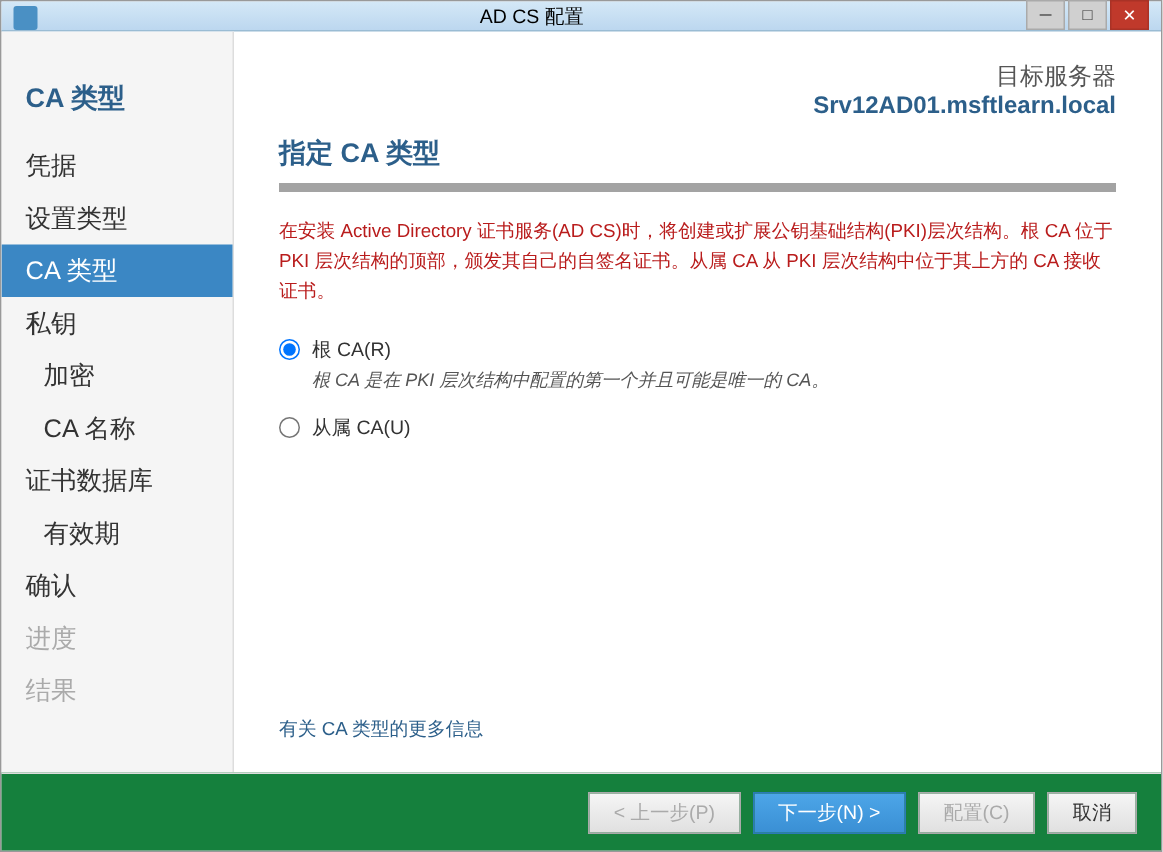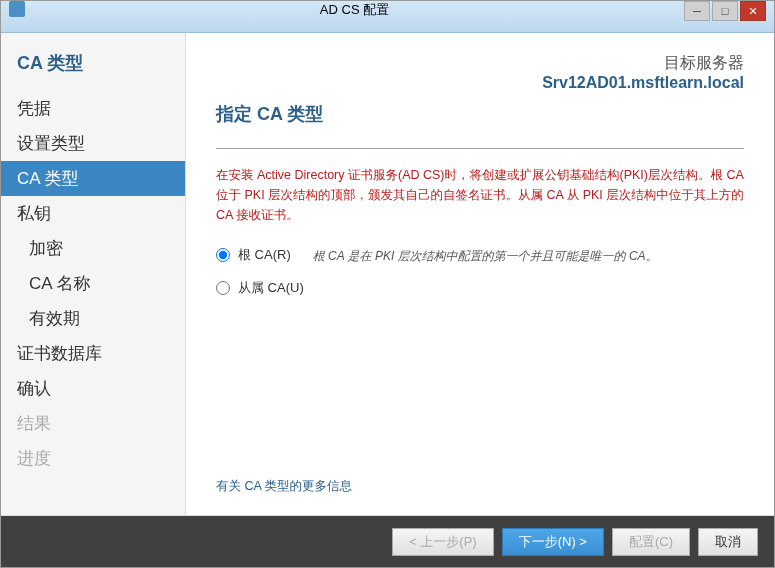--- a/index.html
+++ b/index.html
@@ -18,24 +18,24 @@
       width: 775px;
       height: 568px;
       background: #fff;
       border: 1px solid #999;
       display: flex;
       flex-direction: column;
       box-shadow: 2px 2px 8px rgba(0,0,0,0.3);
     }
     
     .titlebar {
-      height: 32px;
+      height: 20px;
       background: linear-gradient(to bottom, #d4e8f7, #bcd7ef);
       display: flex;
-      align-items: flex-start;
+      align-items: flex-end;
       justify-content: space-between;
       padding: 0 8px;
       border-bottom: 1px solid #9abcd4;
       flex-shrink: 0;
       gap: 31px;
     }
     .titlebar-icon {
       width: 16px;
       height: 16px;
       background: #4a90c4;
@@ -70,24 +70,24 @@
       border-color: #a93226;
     }
     
     .main-content {
       display: flex;
       flex: 1;
       overflow: hidden;
     }
     
     .sidebar {
-      width: 185px;
+      width: 155px;
       background: #f5f5f5;
       border-right: 1px solid #ddd;
-      padding: 10px 0;
+      padding: 24px 0;
       flex-shrink: 0;
     }
     .sidebar-header {
       font-size: 18px;
       font-weight: bold;
       color: #2c5f8a;
       padding: 8px 16px 16px 16px;
     }
     .sidebar-item {
       padding: 6px 16px;
@@ -125,38 +125,38 @@
     }
     .server-info .name {
       font-weight: bold;
       color: #2c5f8a;
     }
     .panel-title {
       font-size: 18px;
       color: #2c5f8a;
       font-weight: bold;
       margin-bottom: 16px;
-      padding-bottom: 22px;
-      border-bottom: 1px solid #a3a3a3;
+      padding-bottom: 8px;
+      border-bottom: 6px solid #a3a3a3;
     }
     .description {
       font-size: 12.5px;
       color: #b91c1c;
       line-height: 1.6;
       margin-bottom: 20px;
     }
     .radio-group {
       display: flex;
       flex-direction: column;
       gap: 14px;
       margin-bottom: 20px;
     }
     .radio-item {
       display: flex;
-      flex-direction: row;
+      flex-direction: column;
     }
     .radio-label {
       display: flex;
       align-items: center;
       gap: 8px;
       cursor: pointer;
       font-size: 13px;
       color: #333;
     }
     .radio-label input[type="radio"] {
@@ -175,21 +175,21 @@
     .more-info-link {
       color: #2c5f8a;
       font-size: 12.5px;
       cursor: pointer;
       margin-top: auto;
       padding-top: 20px;
     }
     
     .footer {
       height: 52px;
-      background: #404040;
+      background: #15803d;
       border-top: 1px solid #ddd;
       display: flex;
       align-items: center;
       justify-content: flex-end;
       padding: 0 16px;
       gap: 8px;
       flex-shrink: 0;
     }
     .btn {
       height: 28px;
@@ -234,25 +234,25 @@
     <div class="sidebar">
       <div class="sidebar-header">CA 类型</div>
 
       <div id="sidebar-items">
           <div class="sidebar-item">凭据</div>
           <div class="sidebar-item">设置类型</div>
           <div class="sidebar-item active">CA 类型</div>
           <div class="sidebar-item">私钥</div>
           <div class="sidebar-item sub">加密</div>
           <div class="sidebar-item sub">CA 名称</div>
+          <div class="sidebar-item">证书数据库</div>
           <div class="sidebar-item sub">有效期</div>
-          <div class="sidebar-item">证书数据库</div>
           <div class="sidebar-item">确认</div>
+          <div class="sidebar-item disabled">进度</div>
           <div class="sidebar-item disabled">结果</div>
-          <div class="sidebar-item disabled">进度</div>
         </div>
     </div>
 
     <div class="right-panel">
       <div class="server-info">
         <span class="label">目标服务器</span><br>
         <span class="name">Srv12AD01.msftlearn.local</span>
       </div>
 
       <div class="panel-title">指定 CA 类型</div>

